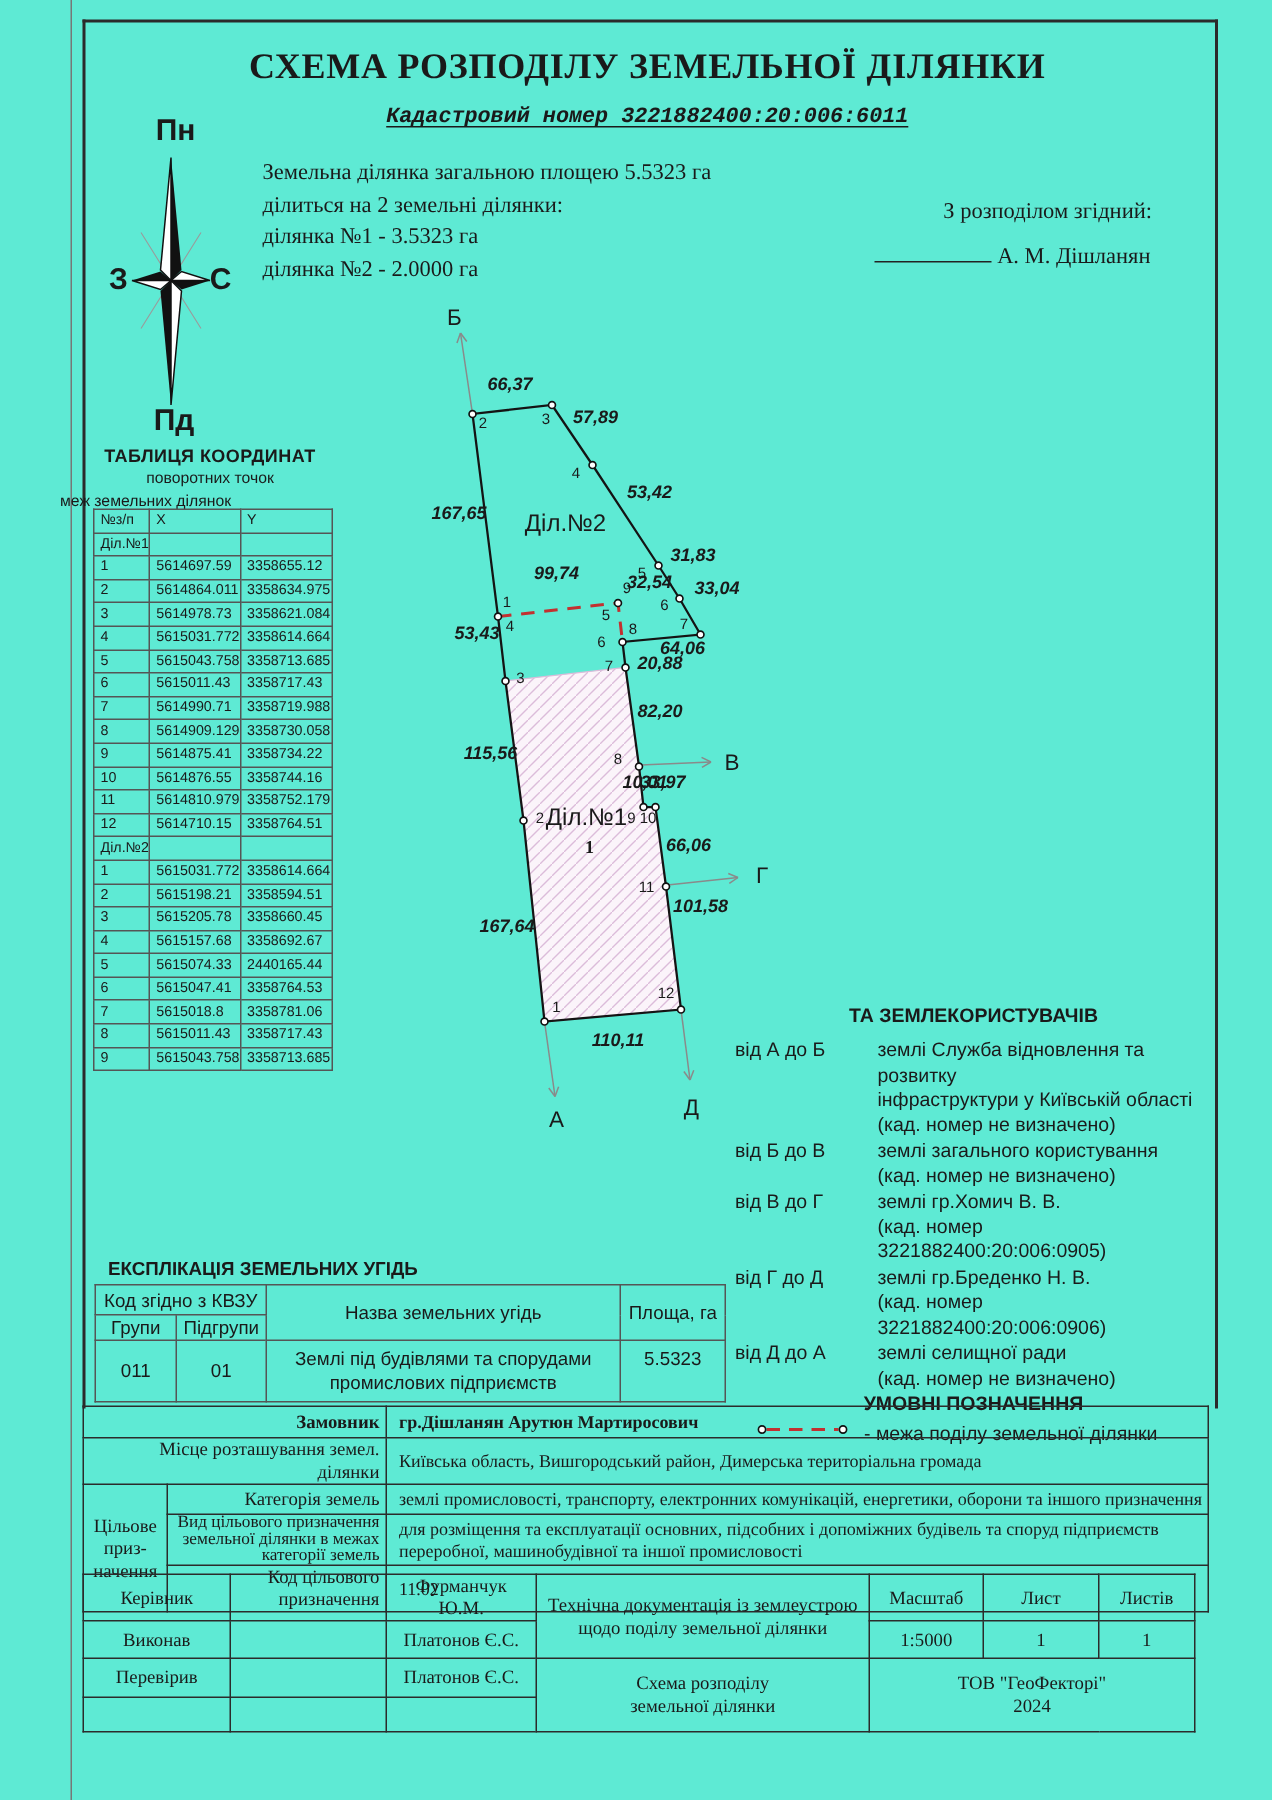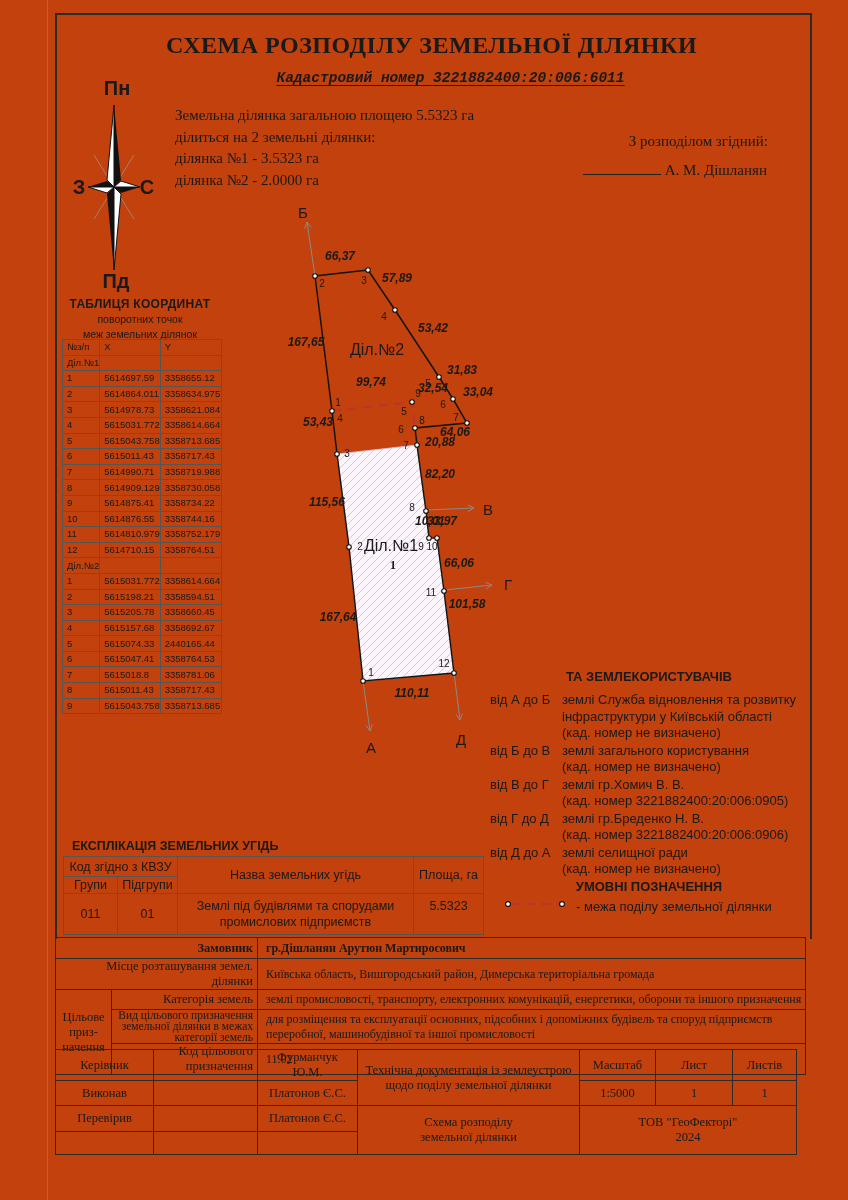--- a/index.html
+++ b/index.html
@@ -1,55 +1,55 @@
 <!DOCTYPE html>
 <html><head>
 <meta charset="utf-8">
 <style>
   html,body{margin:0;padding:0;background:#fff;}
-  #page{position:relative;width:848px;height:1200px;background:#c2410c;overflow:hidden;
+  #page{position:relative;width:848px;height:1200px;background:#5eead4;overflow:hidden;
         font-family:"Liberation Sans",sans-serif;color:#1a1a1a;}
   .abs{position:absolute;}
   
   #scan-edge{position:absolute;left:47px;top:0;width:1px;height:1200px;background:#777;}
   #frame{position:absolute;left:55px;top:13px;width:753px;height:924px;
          border-top:2px solid #2b2b2b;border-left:2px solid #2b2b2b;border-right:2px solid #2b2b2b;}
   
   #doc-title{left:55px;top:32px;width:753px;text-align:center;
      font-family:"Liberation Serif",serif;font-weight:bold;font-size:24px;letter-spacing:.5px;}
   #cadastral{left:55px;top:70px;width:753px;text-align:center;
      font-family:"Liberation Mono",monospace;font-style:italic;font-weight:bold;font-size:14.5px;
-     text-decoration:underline;text-underline-offset:3px;padding-left:19px;}
+     text-decoration:underline;text-underline-offset:3px;}
   #summary{left:175px;top:105px;font-family:"Liberation Serif",serif;font-size:15px;line-height:21.5px;}
   #agreement-label{left:595px;top:133px;width:173px;text-align:right;
      font-family:"Liberation Serif",serif;font-size:15px;}
   #signature-row{left:583px;top:160px;width:190px;font-family:"Liberation Serif",serif;font-size:15px;}
   #signature-line{display:inline-block;width:78px;border-bottom:1px solid #222;height:14px;}
   
   .compass-label{position:absolute;transform:translate(-50%,-50%);
      font-weight:bold;font-size:20px;font-family:"Liberation Sans",sans-serif;}
   
   #coord-title{left:40px;top:297px;width:200px;text-align:center;font-weight:bold;font-size:12px;letter-spacing:.3px;}
   #coord-sub1{left:40px;top:313px;width:200px;text-align:center;font-size:10.5px;}
-  #coord-sub2{left:40px;top:328px;width:200px;text-align:center;font-size:10.5px;}
+  #coord-sub2{left:40px;top:328px;width:200px;font-size:10.5px;}
   #coord-table{left:62px;top:339px;border-collapse:collapse;table-layout:fixed;}
   #coord-table td{border:1px solid #555;font-size:9.5px;height:14.6px;padding:0 0 0 4px;
      white-space:nowrap;overflow:hidden;line-height:10px;}
   
   .ml{position:absolute;transform:translate(-50%,-50%);white-space:nowrap;}
   .ml.dist{font-size:12px;font-weight:bold;font-style:italic;}
   .ml.pt{font-size:10px;}
   .ml.dir{font-size:15px;}
   .ml.parcel{font-size:16px;}
   .ml.sub{font-family:"Liberation Serif",serif;font-weight:bold;font-size:12px;}
   
   #adjacent{left:490px;top:668px;width:318px;font-size:13px;}
   .adj-header{text-align:center;font-weight:bold;line-height:17px;}
   .adj-list{margin-top:7px;}
-  .adj-item{display:flex;margin-bottom:1px;}
+  .adj-item{display:flex;margin-bottom:1px;gap:23px;}
   .adj-range{width:72px;flex:none;line-height:16.5px;}
   .adj-lines{line-height:16.5px;}
   #legend-title{text-align:center;font-weight:bold;margin-top:0px;}
   .legend-row{display:flex;margin-top:5px;}
   #legend-symbol{margin-left:14px;flex:none;}
   #legend-text{margin-left:10px;}
   
   #expl-title{left:72px;top:839px;font-weight:bold;font-size:12.5px;}
   #expl-table{left:63px;top:856px;border-collapse:collapse;table-layout:fixed;}
   #expl-table td{border:1px solid #555;font-size:12.5px;text-align:center;padding:0;line-height:16px;}

